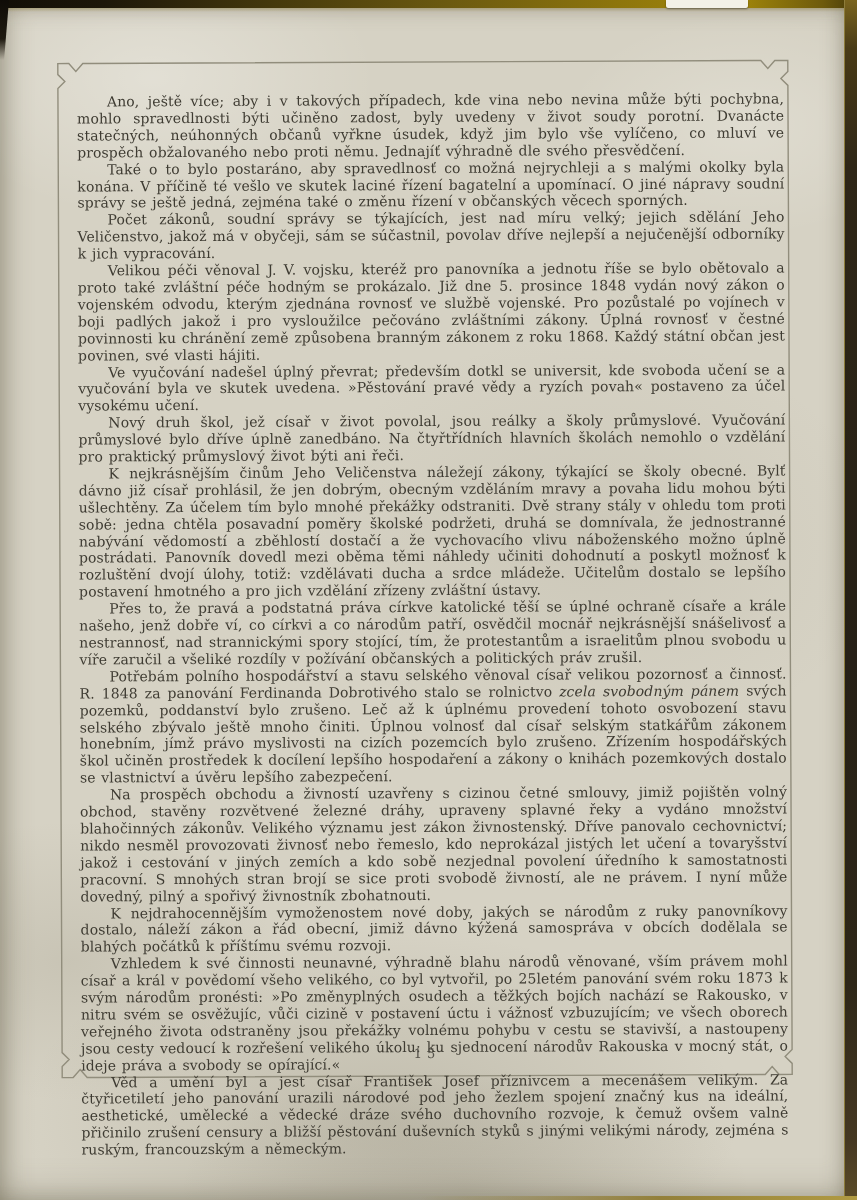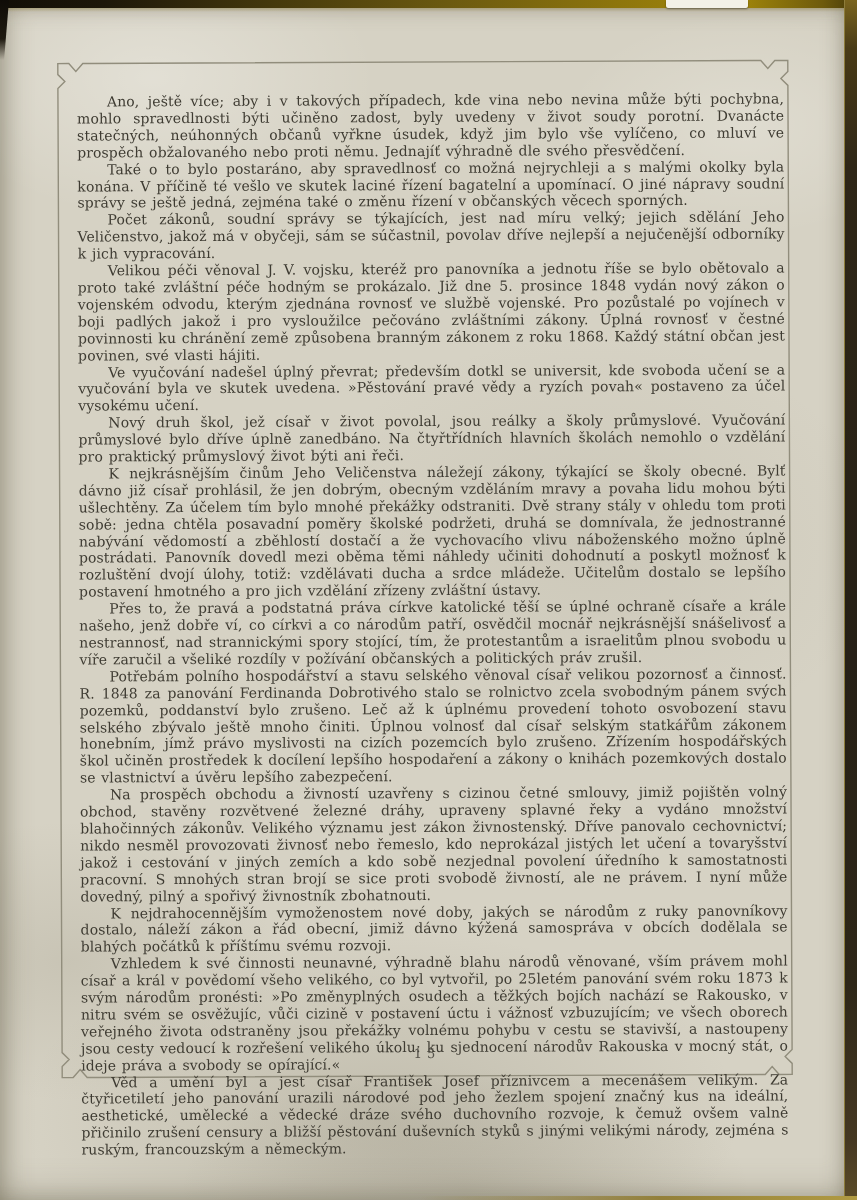--- a/index.html
+++ b/index.html
@@ -61,21 +61,21 @@
   .frame-svg{position:absolute;left:0;top:0;}
   .frame-svg path{fill:none;stroke:#918d7c;stroke-width:1.4;stroke-linejoin:miter;}
   .text-column{
     position:absolute;left:79px;top:92px;width:707px;
     color:#3e3b32;
     font-size:14px;line-height:16.9px;
     text-align:justify;
     letter-spacing:0.1px;word-spacing:1.2px;
   }
   .text-column p{margin:0;text-indent:30px;}
-  .em-run{}
+  .em-run{font-style:italic;}
   .page-number{
     position:absolute;left:0;top:1046px;width:850px;
     text-align:center;color:#55524a;
     font-size:13px;letter-spacing:5px;
   }
 </style>
 </head>
 <body>
 
 <div class="paper"></div>

